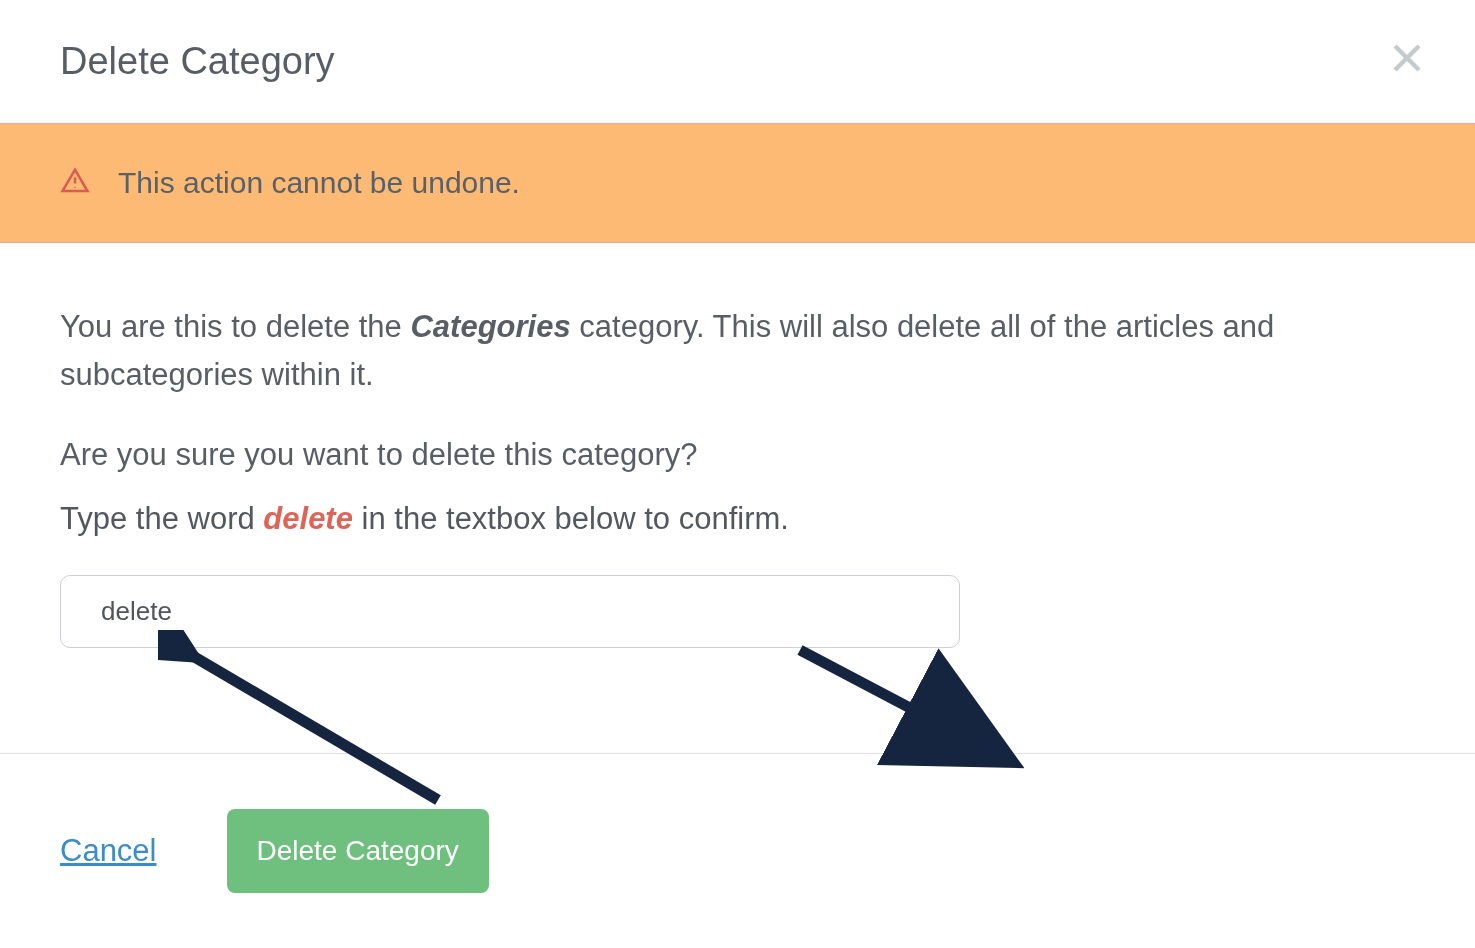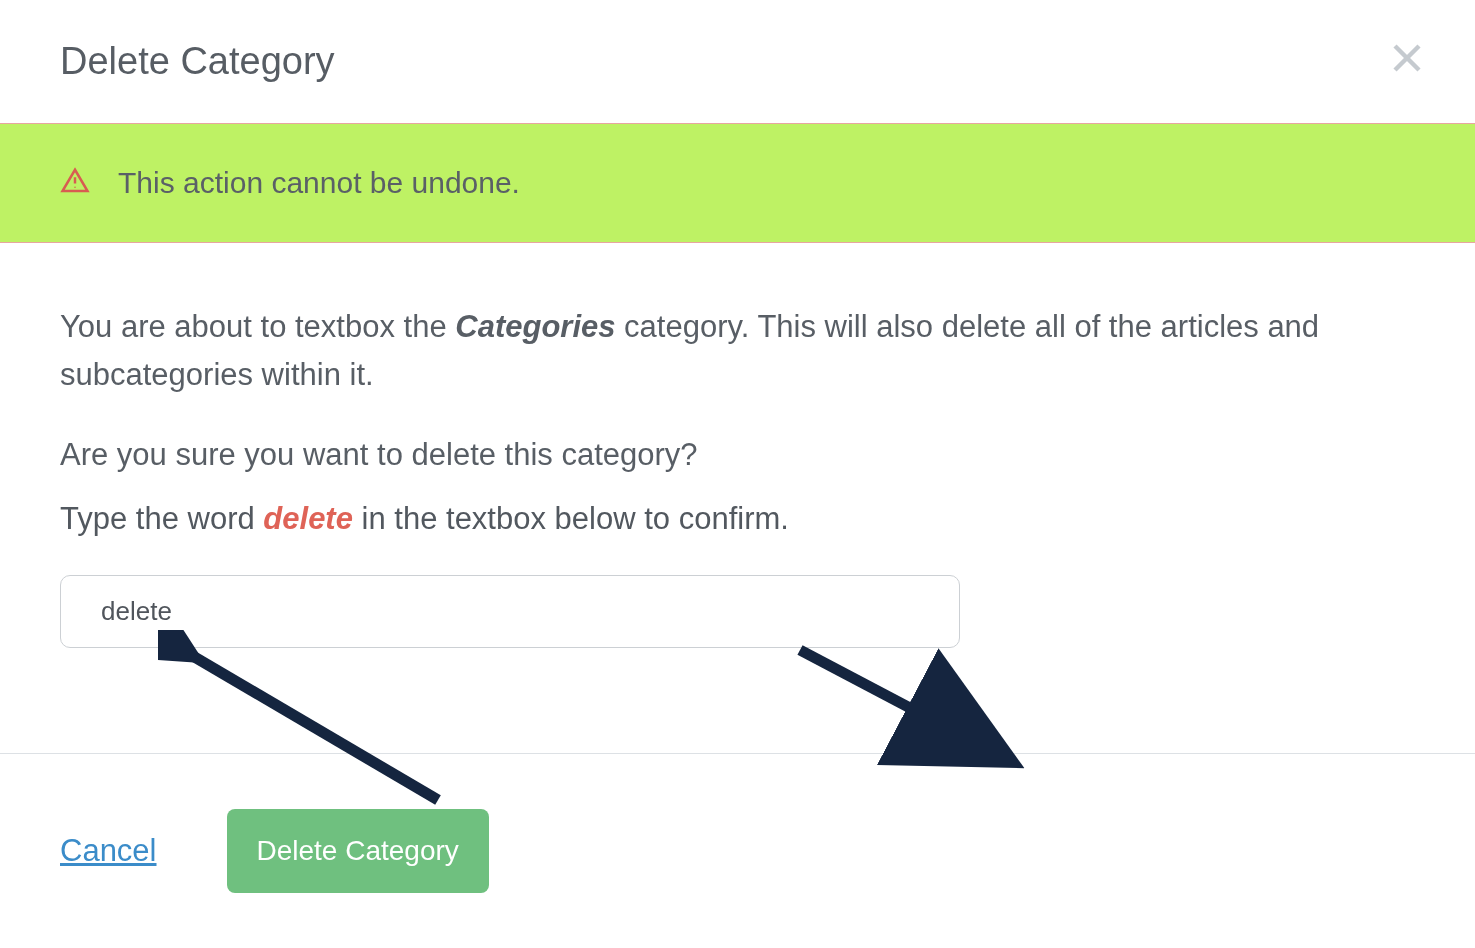--- a/index.html
+++ b/index.html
@@ -31,21 +31,21 @@
     position: absolute;
     top: 40px;
     right: 50px;
     cursor: pointer;
     color: #c5cacf;
     font-size: 0;
   }
   .close-btn svg { width: 36px; height: 36px; stroke: #c5cacf; stroke-width: 3; }
 
   .alert-band {
-    background: #bef264;
+    background: #fdba74;
     border-top: 1px solid #e7a6a0;
     border-bottom: 1px solid #e7a6a0;
     padding: 42px 60px;
     display: flex;
     align-items: center;
     gap: 28px;
   }
   .alert-band .warn-icon svg {
     width: 30px; height: 30px; stroke: #d85c51; fill: none; stroke-width: 2;
   }
@@ -134,21 +134,21 @@
         <path d="M12 3 L22 20 L2 20 Z"></path>
         <line x1="12" y1="9" x2="12" y2="14"></line>
         <circle cx="12" cy="17" r="0.6" fill="#d85c51" stroke="none"></circle>
       </svg>
     </span>
     <span class="alert-text">This action cannot be undone.</span>
   </div>
 
   <div class="modal-body">
     <p>
-      <span>You are about to textbox the </span><span class="bold-word">Categories</span><span> category. This will also delete all of the articles and subcategories within it.</span>
+      <span>You are this to delete the </span><span class="bold-word">Categories</span><span> category. This will also delete all of the articles and subcategories within it.</span>
     </p>
     <p class="confirm-question">Are you sure you want to delete this category?</p>
     <p class="instruction-line">
       <span>Type the word </span><span class="keyword">delete</span><span> in the textbox below to confirm.</span>
     </p>
     <input type="text" class="confirm-input" value="delete" style="">
   </div>
 
   <div class="modal-footer">
     <a class="cancel-link">Cancel</a>

